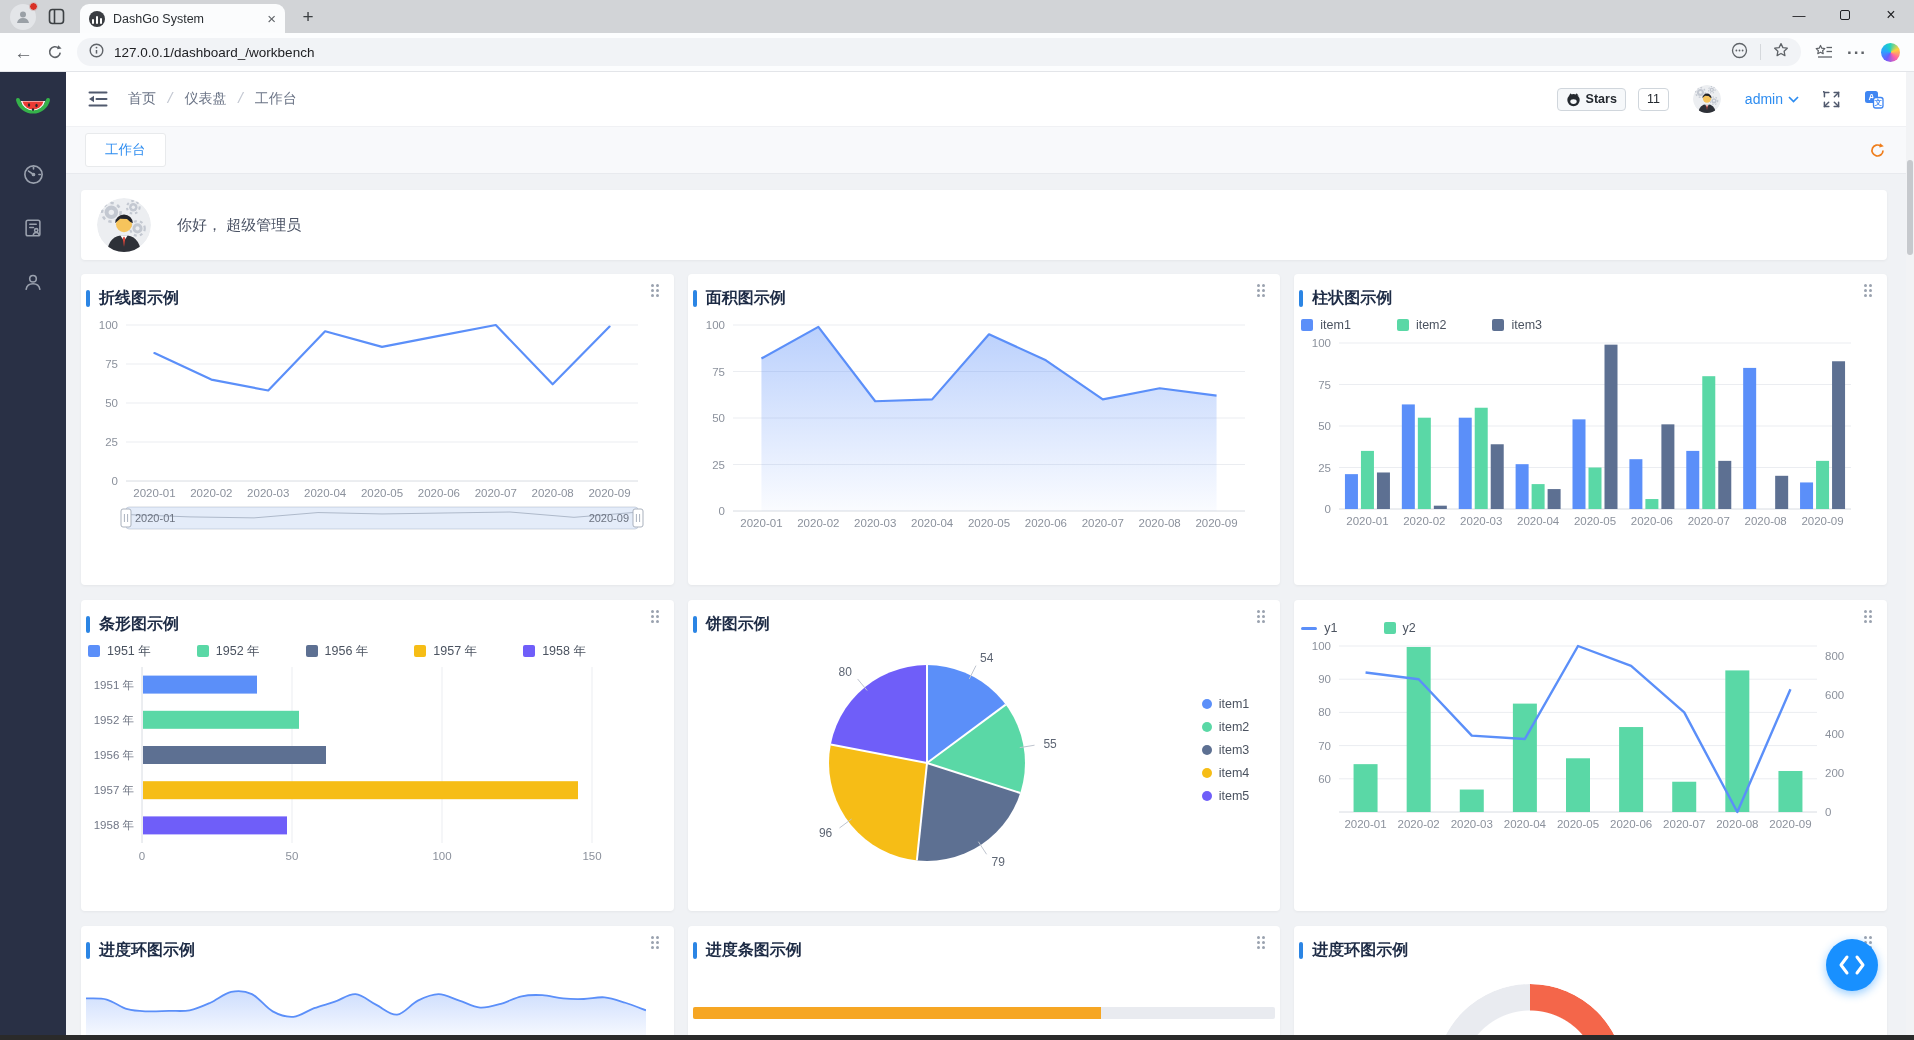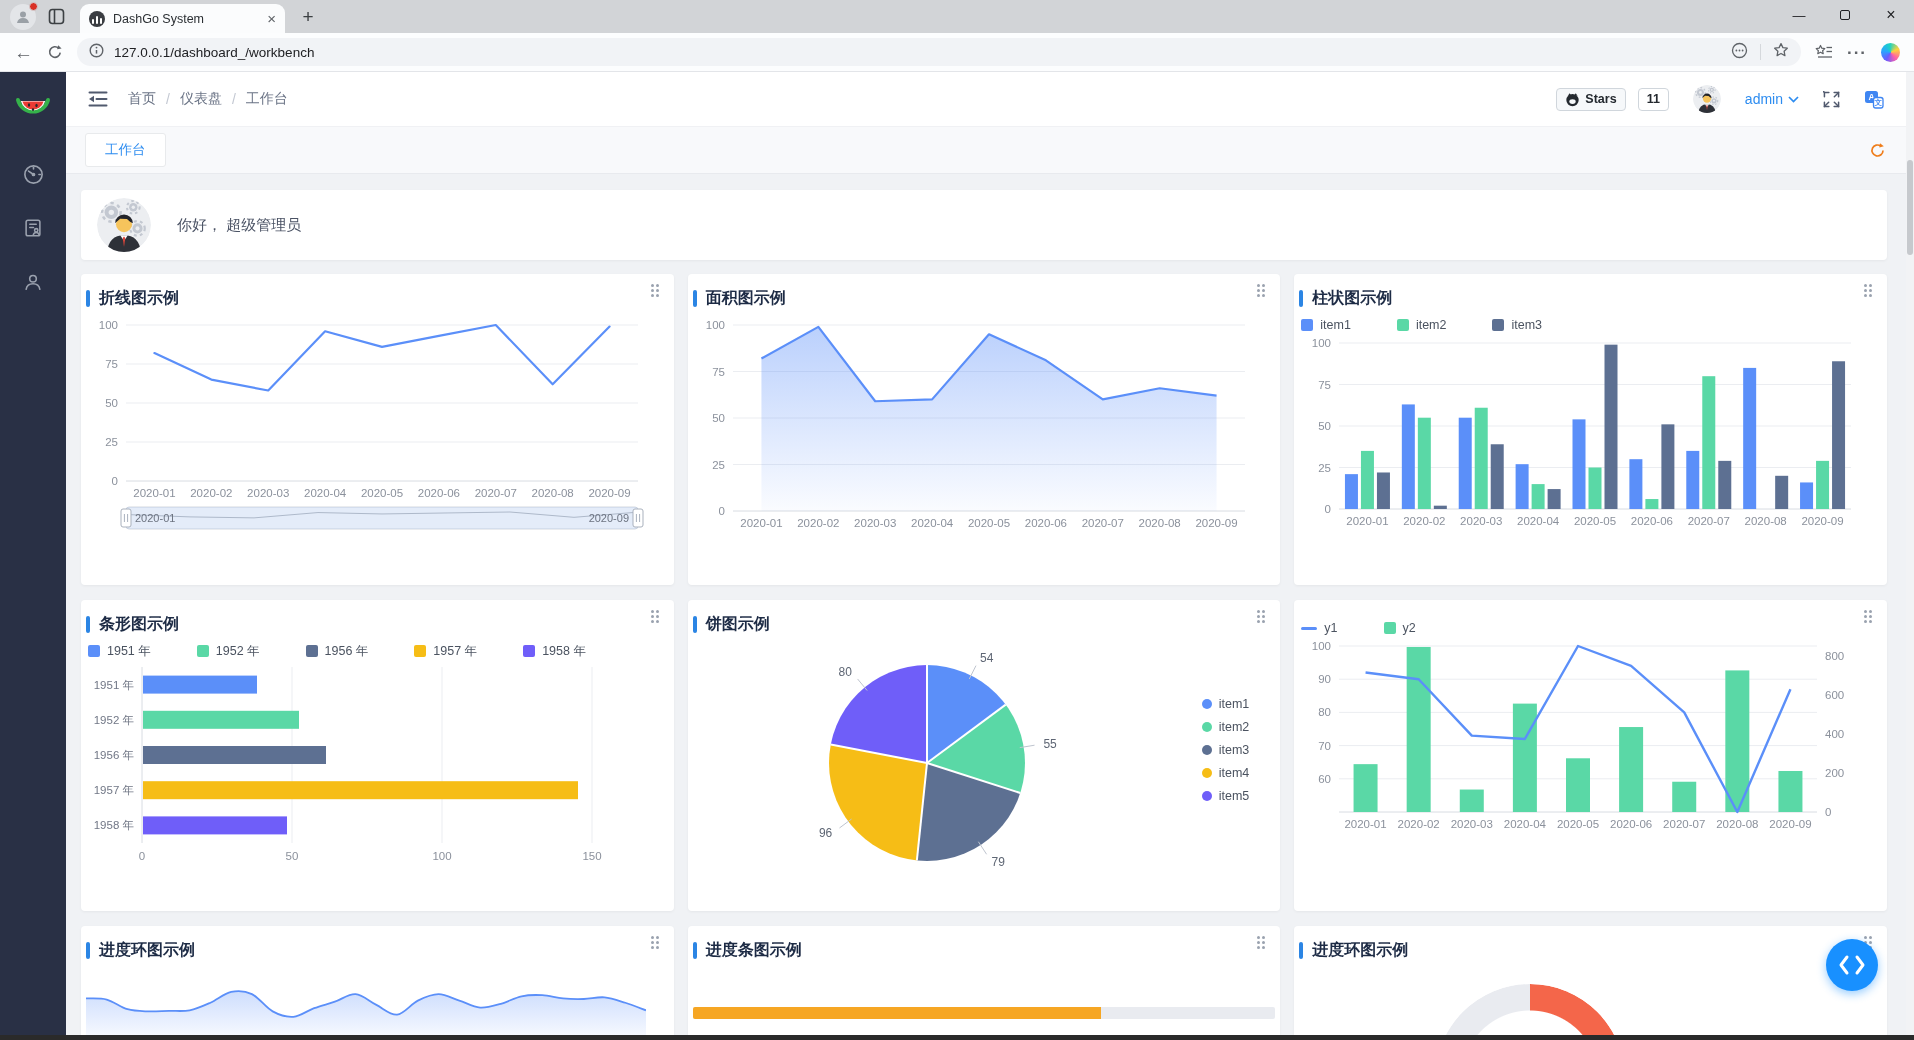--- a/index.html
+++ b/index.html
@@ -33,27 +33,27 @@
 
   
   .app{display:flex;height:963px;flex:none;}
   .sidebar{width:66px;background:#293045;display:flex;flex-direction:column;align-items:center;padding-top:16px;flex:none;}
   .logo{width:36px;height:34px;margin-bottom:30px;cursor:pointer;}
   .side-item{width:44px;height:44px;margin-bottom:10px;display:flex;align-items:center;justify-content:center;cursor:pointer;border-radius:4px;}
 
   .main{flex:1;display:flex;flex-direction:column;background:#f0f2f5;position:relative;min-width:0;}
   .app-header{height:54px;background:#fff;display:flex;align-items:center;padding:0 22px;gap:20px;flex:none;}
   .fold-btn{cursor:pointer;display:flex;align-items:center;}
-  .crumbs{display:flex;align-items:center;gap:10px;font-size:14px;color:#6b7486;}
+  .crumbs{display:flex;align-items:center;gap:10px;font-size:14px;color:#6b7486;font-family:Liberation Mono, monospace;}
   .crumb{cursor:pointer;}
   .crumb-sep{color:#c3c8d2;}
   .header-right{margin-left:auto;display:flex;align-items:center;gap:24px;}
   .stars-badge{display:flex;align-items:center;gap:12px;cursor:pointer;text-align:center;}
   .stars-main{border:1px solid #d0d6dc;background:#f6f8fa;border-radius:4px;height:23px;display:flex;align-items:center;gap:5px;padding:0 8px;font-size:12.5px;font-weight:bold;color:#24292f;}
-  .stars-count{border:1px solid #d0d6dc;background:#fff;border-radius:4px;height:23px;padding:0 8px;font-size:12.5px;font-weight:bold;color:#24292f;display:flex;align-items:center;}
+  .stars-count{border:1px solid #d0d6dc;background:#fff;border-radius:4px;height:23px;padding:0 8px;font-size:12.5px;font-weight:normal;color:#24292f;display:flex;align-items:center;}
   .hdr-avatar{width:28px;height:28px;border-radius:50%;overflow:hidden;cursor:pointer;flex:none;}
   .admin{display:flex;align-items:center;gap:5px;color:#2d8cf0;font-size:14px;cursor:pointer;}
   .hdr-ic{cursor:pointer;display:flex;align-items:center;}
 
   .tagsbar{height:48px;background:#f8f9fb;border-top:1px solid #f0f1f4;border-bottom:1px solid #e8eaee;display:flex;align-items:flex-end;padding:0 20px 0 19px;flex:none;}
   .tag-item{height:34px;margin-bottom:6px;background:#fff;border:1px solid #e8eaec;border-radius:3px;color:#2d8cf0;font-size:13.5px;display:flex;align-items:center;padding:0 19px;cursor:pointer;}
   .tags-refresh{margin-left:auto;margin-bottom:14px;cursor:pointer;display:flex;}
 
   .content{flex:1;overflow:hidden;padding:16px 19px 0 15px;}
   .greet-card{height:70px;background:#fff;border-radius:4px;box-shadow:0 1px 3px rgba(0,0,0,.05);display:flex;align-items:center;padding:0 16px;gap:26px;}

